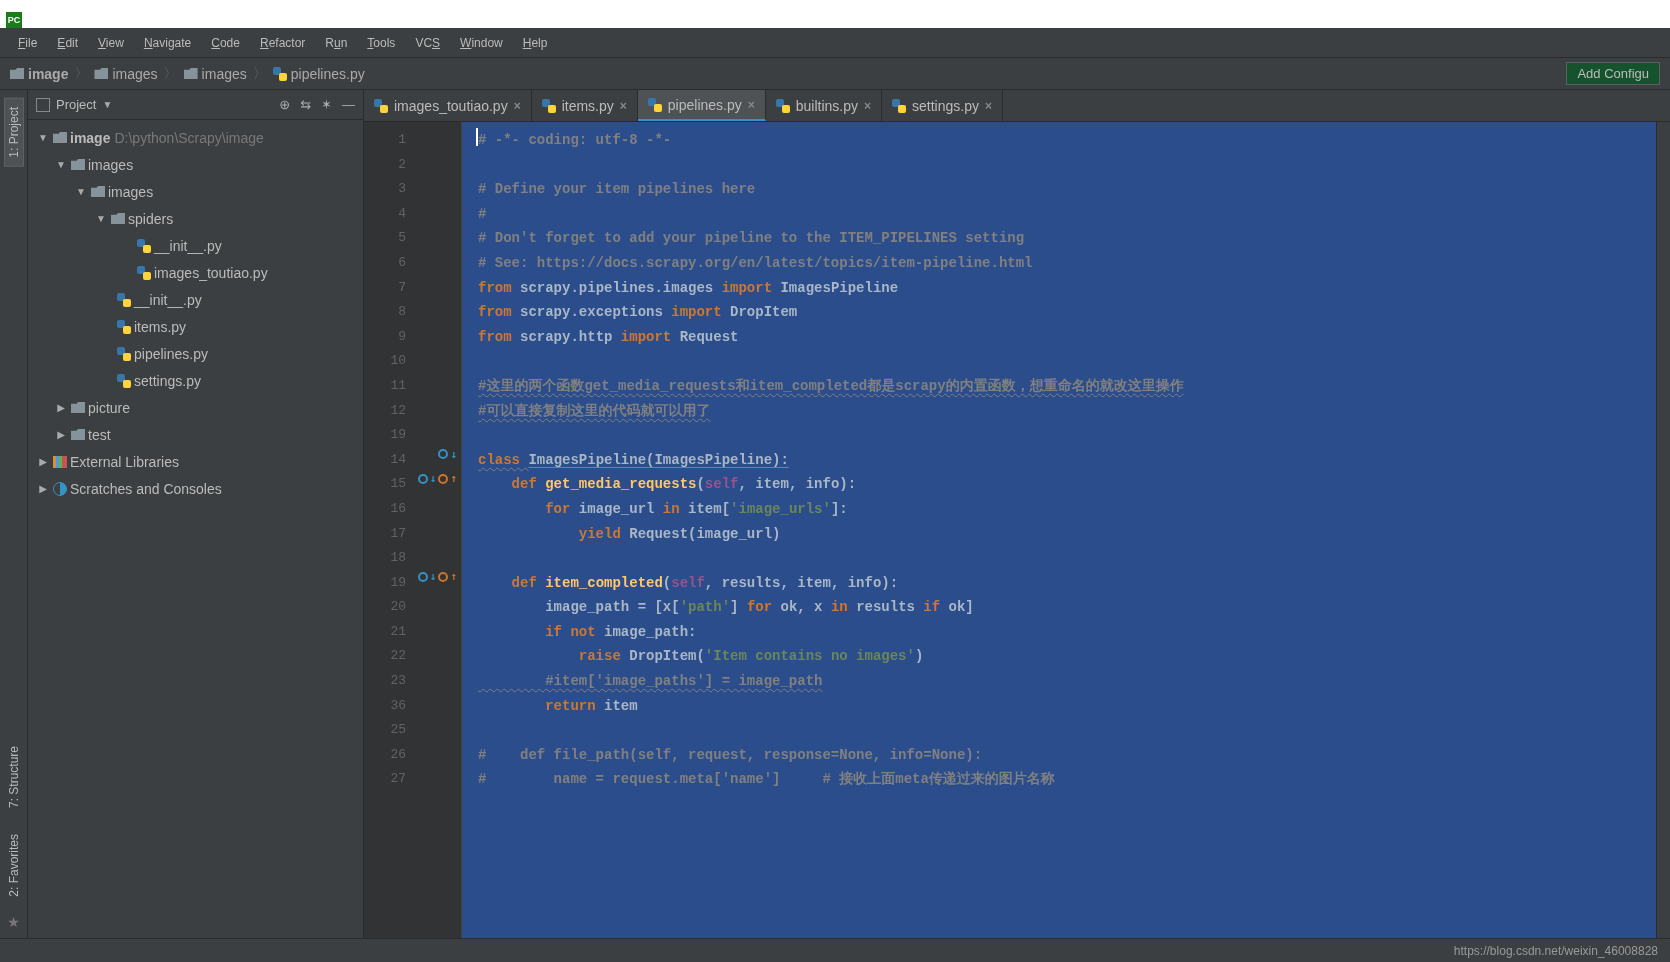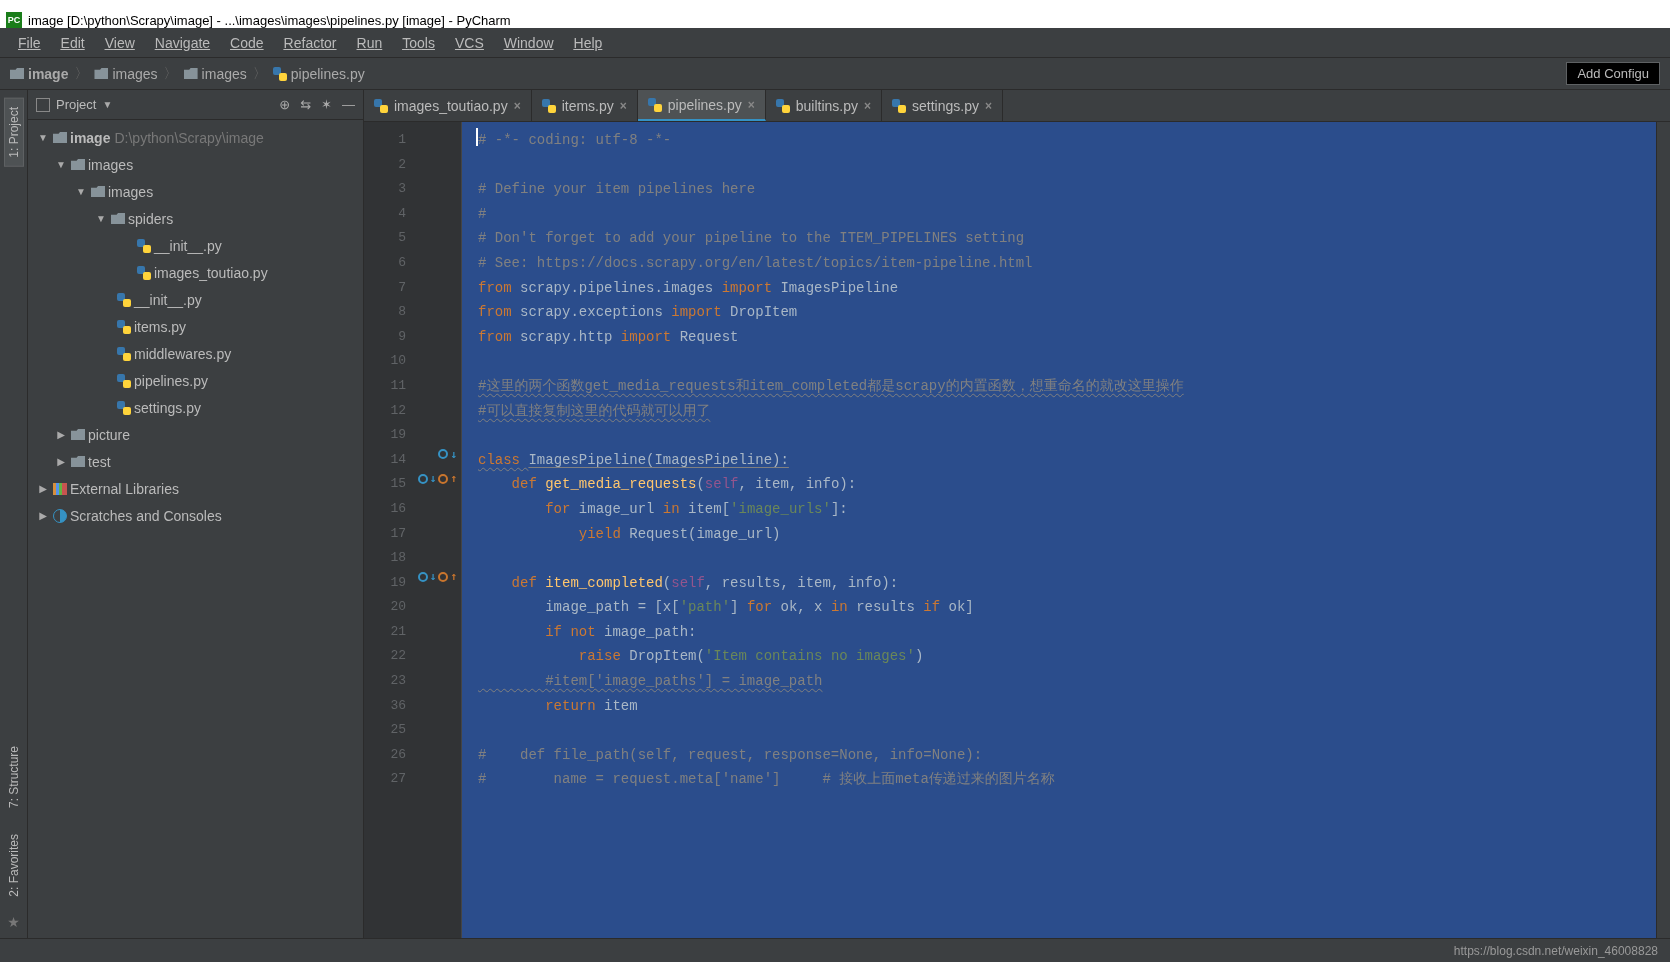--- a/index.html
+++ b/index.html
@@ -34,23 +34,22 @@
   font-size: 9px;
   font-weight: bold;
 }
 .menubar {
   background: #3c3f41;
   height: 30px;
   display: flex;
   align-items: center;
   padding: 0 8px;
   color: #bbbbbb;
-  font-size: 14px;
+  font-size: 12px;
   border-bottom: 1px solid #2b2b2b;
-  text-decoration: underline;
 }
 .menubar .menu-item {
   padding: 0 10px;
   cursor: pointer;
 }
 .menubar .menu-item .ul { text-decoration: underline; }
 .navbar {
   background: #3c3f41;
   height: 32px;
   display: flex;
@@ -70,21 +69,21 @@
 .py-icon {
   width: 14px; height: 14px;
   position:relative; display:inline-block;
 }
 .py-icon::before, .py-icon::after {
   content:''; position:absolute; width:8px; height:8px; border-radius:2px;
 }
 .py-icon::before { background:#3776ab; top:0; left:0; }
 .py-icon::after { background:#ffd43b; bottom:0; right:0; }
 .btn-add-config {
-  background: #000000; border:1px solid #5e6163; color:#bbb;
+  background: #14532d; border:1px solid #5e6163; color:#bbb;
   padding: 3px 10px; font-size:13px; cursor:pointer;
 }
 .main {
   flex: 1;
   display: flex;
   min-height: 0;
 }
 .left-gutter {
   width: 28px; background:#3c3f41; border-right:1px solid #2b2b2b;
   display:flex; flex-direction:column; align-items:center; padding-top:8px;
@@ -160,21 +159,21 @@
 }
 .marker-col .marker-row { height:24.6px; display:flex; align-items:center; justify-content:flex-end; padding-right:4px; gap:2px;}
 .m-circle { width:10px;height:10px;border-radius:50%;border:2px solid #3592c4;display:inline-block;}
 .m-circle.orange { border-color:#c9752d; }
 .m-arrow-down { color:#3592c4; font-size:11px; font-weight:bold;}
 .m-arrow-up { color:#c9752d; font-size:11px; font-weight:bold;}
 .fold-col { width:14px; background:#2b4d8c; }
 .code-col {
   flex:1; background:#2b4d8c; font-family:"Consolas","Courier New",monospace;
   font-size:14px; line-height:24.6px; padding:6px 0 0 2px; white-space:pre;
-  color:#a9b7c6; overflow:hidden; position:relative;
+  color:#a9b7c6; overflow:hidden; position:relative;font-weight:bold;
 }
 .code-col .cursor-bar {
   position:absolute; left:0; top:6px; width:2px; height:18px; background:#fff;
 }
 .c-cmt { color:#808080; }
 .c-kw { color:#cc7832; }
 .c-fn { color:#ffc66d; }
 .c-self { color:#94558d; }
 .c-str { color:#6a8759; }
 .c-wavy { text-decoration: underline wavy #808080; text-decoration-thickness:1px; text-underline-offset:3px;}
@@ -185,21 +184,20 @@
   border-top:1px solid #2b2b2b;
 }
 .scroll-overview { width:14px; background:#3c3f41; border-left:1px solid #2b2b2b;}
 .dropdown-caret { font-size:10px; color:#aaa;}
 </style>
 </head>
 <body>
 
 <div class="titlebar">
   <span class="app-icon">PC</span>
-  <span>image [D:\python\Scrapy\image] - ...\images\images\pipelines.py [image] - PyCharm</span>
 </div>
 
 <div class="menubar">
   <div class="menu-item"><span class="ul">F</span>ile</div>
   <div class="menu-item"><span class="ul">E</span>dit</div>
   <div class="menu-item"><span class="ul">V</span>iew</div>
   <div class="menu-item"><span class="ul">N</span>avigate</div>
   <div class="menu-item"><span class="ul">C</span>ode</div>
   <div class="menu-item"><span class="ul">R</span>efactor</div>
   <div class="menu-item">R<span class="ul">u</span>n</div>
@@ -307,26 +305,20 @@
           <span class="icon-slot">
             <span class="py-icon"></span>
           </span>
           <span class="lbl">__init__.py</span>
         </div>
       <div class="tree-row indent-4">
           <span class="icon-slot">
             <span class="py-icon"></span>
           </span>
           <span class="lbl">items.py</span>
-        </div>
-      <div class="tree-row indent-4">
-          <span class="icon-slot">
-            <span class="py-icon"></span>
-          </span>
-          <span class="lbl">middlewares.py</span>
         </div>
       <div class="tree-row indent-4">
           <span class="icon-slot">
             <span class="py-icon"></span>
           </span>
           <span class="lbl">pipelines.py</span>
         </div>
       <div class="tree-row indent-4">
           <span class="icon-slot">
             <span class="py-icon"></span>

